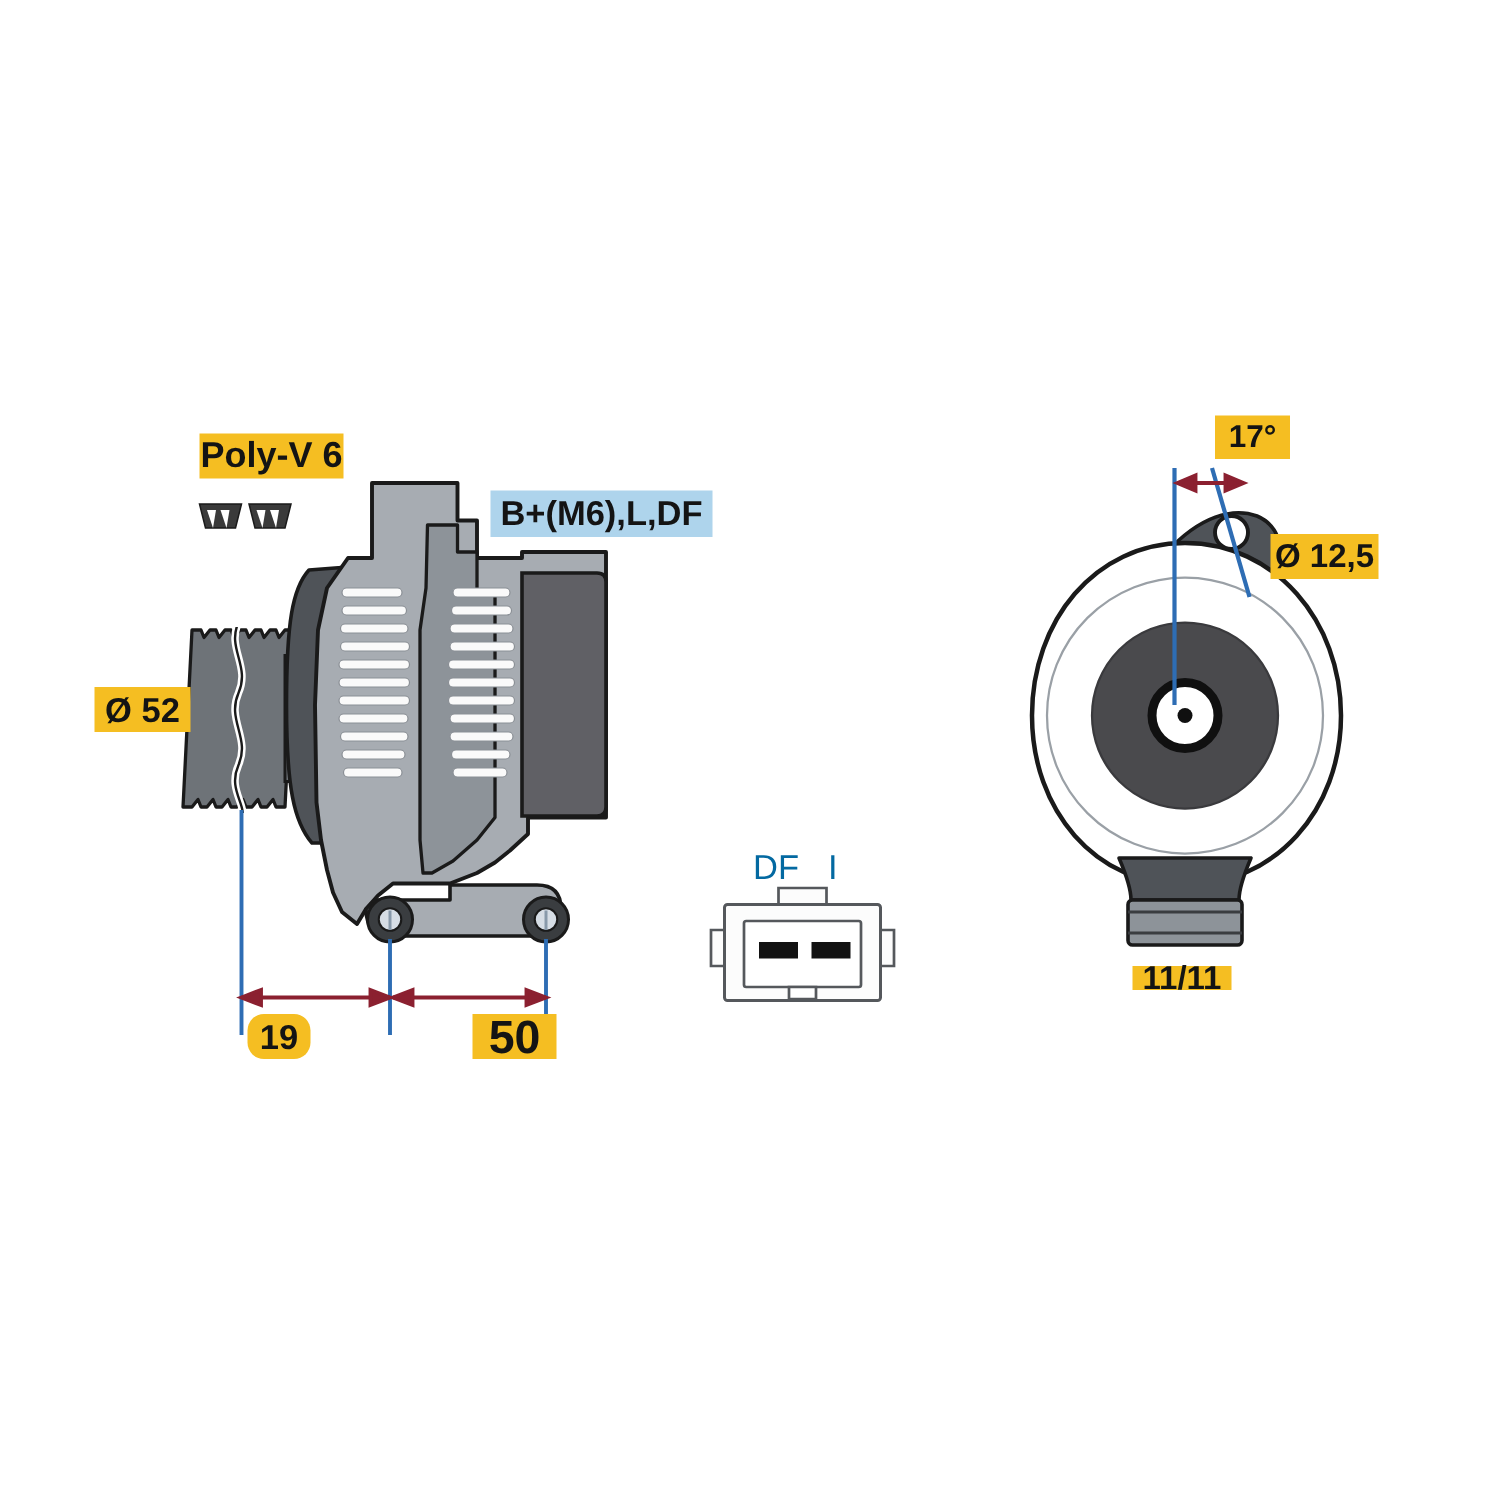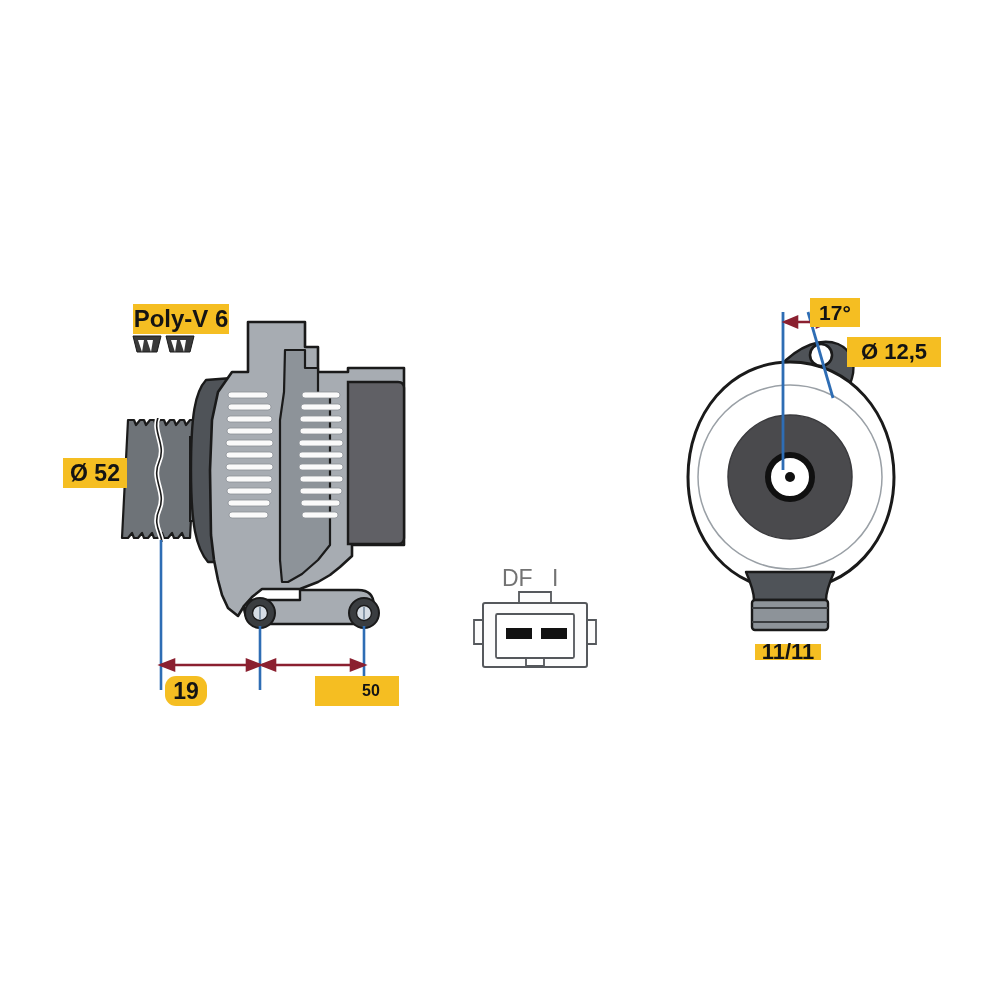--- a/index.html
+++ b/index.html
@@ -4,21 +4,21 @@
 <style>
   html,body{margin:0;padding:0;background:#ffffff;}
   body{width:1000px;height:1000px;position:relative;overflow:hidden;
        font-family:"Liberation Sans", sans-serif;}
   #stage{position:absolute;left:0;top:0;width:1000px;height:1000px;background:#fff;}
   svg.layer{position:absolute;left:0;top:0;width:1000px;height:1000px;}
   .lbl{position:absolute;display:flex;align-items:center;justify-content:center;
        font-weight:bold;color:#141414;line-height:1;white-space:nowrap;}
   .lbl-yellow{background:#F5BE22;}
   .lbl-blue{background:#AED4EC;}
-  .plain{position:absolute;color:#737373;font-weight:normal;white-space:nowrap;}
+  .plain{position:absolute;color:#0369a1;font-weight:normal;white-space:nowrap;}
 </style>
 </head>
 <body>
 
 <div id="stage">
 
   <svg class="layer" viewBox="0 0 1000 1000">
 
     <defs>
       <clipPath id="pulleyClip">
@@ -183,32 +183,33 @@
       </g>
 
       <g stroke="#8B2030" stroke-width="2.6" fill="#8B2030">
         <line x1="785" y1="322" x2="829" y2="322"></line>
         <polygon points="785,322 797,317 797,327"></polygon>
         <polygon points="829,322 817,317 817,327"></polygon>
       </g>
     </g>
   </svg>
 
-  <div class="lbl lbl-yellow" style="left:133px;top:289px;width:96px;height:30px;font-size:24px;margin-top:15px;">Poly-V 6</div>
-
+  <div class="lbl lbl-yellow" style="left:133px;top:289px;width:96px;height:30px;font-size:24px;">Poly-V 6</div>
+
+  <div class="lbl lbl-blue" style="left:327px;top:327px;width:148px;height:31px;font-size:23px;">B+(M6),L,DF</div>
 
   <div class="lbl lbl-yellow" style="left:63px;top:458px;width:64px;height:30px;font-size:23px;">Ø 52</div>
 
   <div class="lbl lbl-yellow" style="left:165px;top:676px;width:42px;height:30px;font-size:23px;border-radius:11px;">19</div>
 
-  <div class="lbl lbl-yellow" style="left:315px;top:676px;width:56px;height:30px;font-size:16px;padding-left:28px;">50</div>
-
-  <div class="lbl lbl-yellow" style="left:810px;top:277px;width:50px;height:29px;font-size:21px;margin-top:21px;">17°</div>
-
-  <div class="lbl lbl-yellow" style="left:847px;top:337px;width:94px;height:30px;font-size:22px;">Ø 12,5</div>
+  <div class="lbl lbl-yellow" style="left:315px;top:676px;width:56px;height:30px;font-size:31px;">50</div>
+
+  <div class="lbl lbl-yellow" style="left:810px;top:277px;width:50px;height:29px;font-size:21px;">17°</div>
+
+  <div class="lbl lbl-yellow" style="left:847px;top:356px;width:72px;height:30px;font-size:22px;">Ø 12,5</div>
 
   <div class="lbl lbl-yellow" style="left:755px;top:644px;width:66px;height:16px;font-size:22px;">11/11</div>
 
   <div class="plain" style="left:502px;top:565px;font-size:23px;">DF</div>
 
   <div class="plain" style="left:552px;top:565px;font-size:23px;">I</div>
 
 </div>
 
 </body></html>

